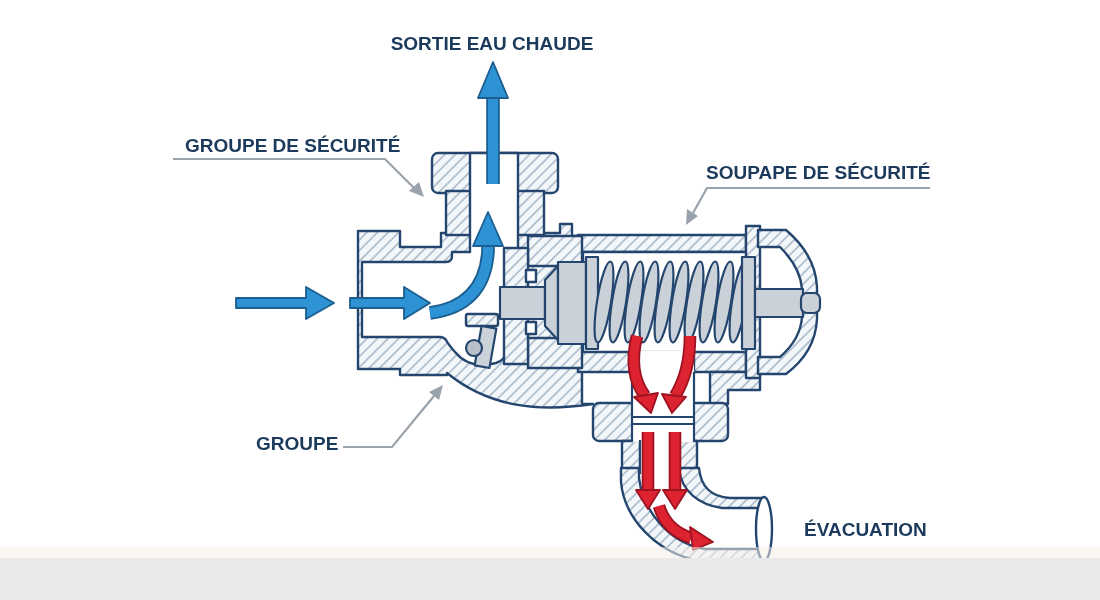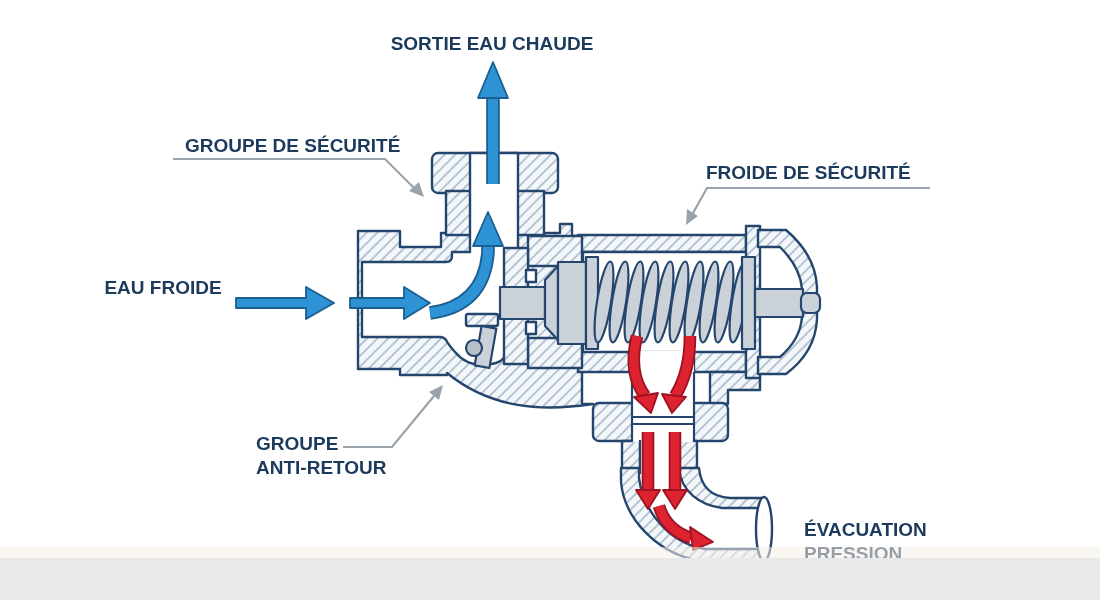--- a/index.html
+++ b/index.html
@@ -156,31 +156,28 @@
       <polygon class="leader-head" points="687,209 698,216 686,225"></polygon>
       <path class="leader" d="M343,447 H392 L434,396"></path>
       <polygon class="leader-head" points="439,400 429,392 443,385"></polygon>
     </g>
   </svg>
 
   <div class="label center" style="left:342px;top:32px;width:300px;">SORTIE EAU CHAUDE</div>
 
   <div class="label" style="left:172px;top:134px;margin-left:13px;">GROUPE DE SÉCURITÉ</div>
 
-  <div class="label" style="left:706px;top:161px;">FROIDE DE SÉCURITÉ</div>
+  <div class="label" style="left:706px;top:161px;">SOUPAPE DE SÉCURITÉ</div>
 
 
   <div class="label center" style="left:63px;top:276px;width:200px;">
-    <div>EAU FROIDE</div>
   </div>
 
   <div class="label" style="left:256px;top:432px;">
     <div>GROUPE</div>
-    <div>ANTI-RETOUR</div>
   </div>
 
   <div class="label" style="left:804px;top:518px;">
     <div>ÉVACUATION</div>
-    <div>PRESSION</div>
   </div>
 
   <div class="bottom-strip"></div>
 </div>
 
 </body></html>

